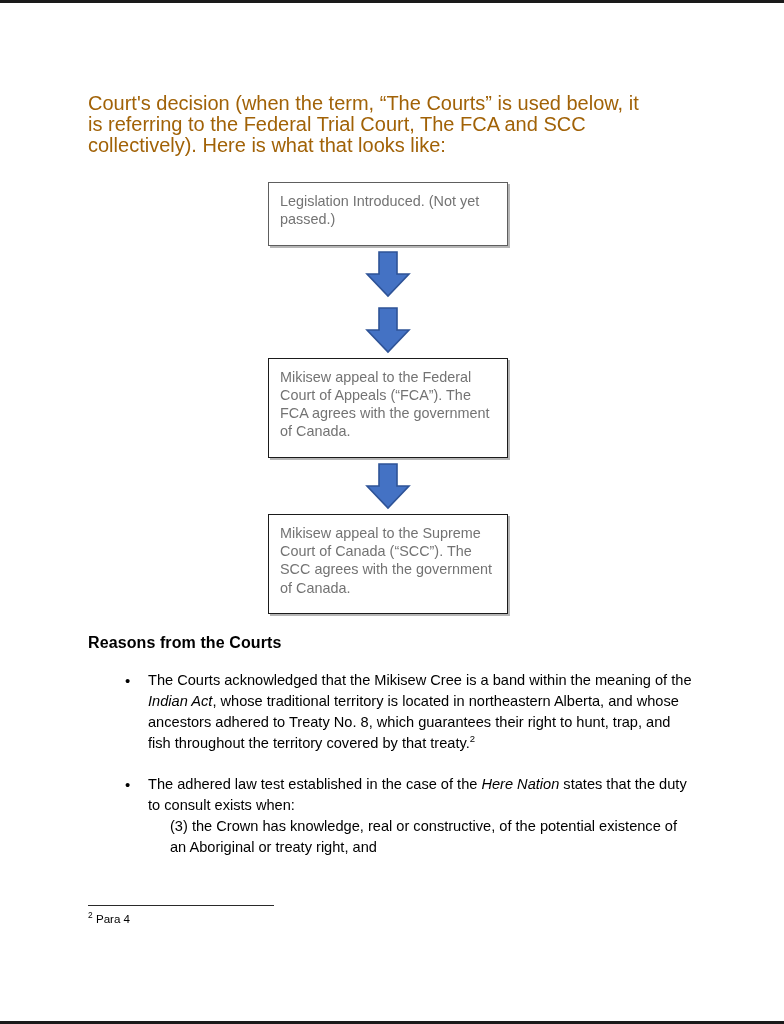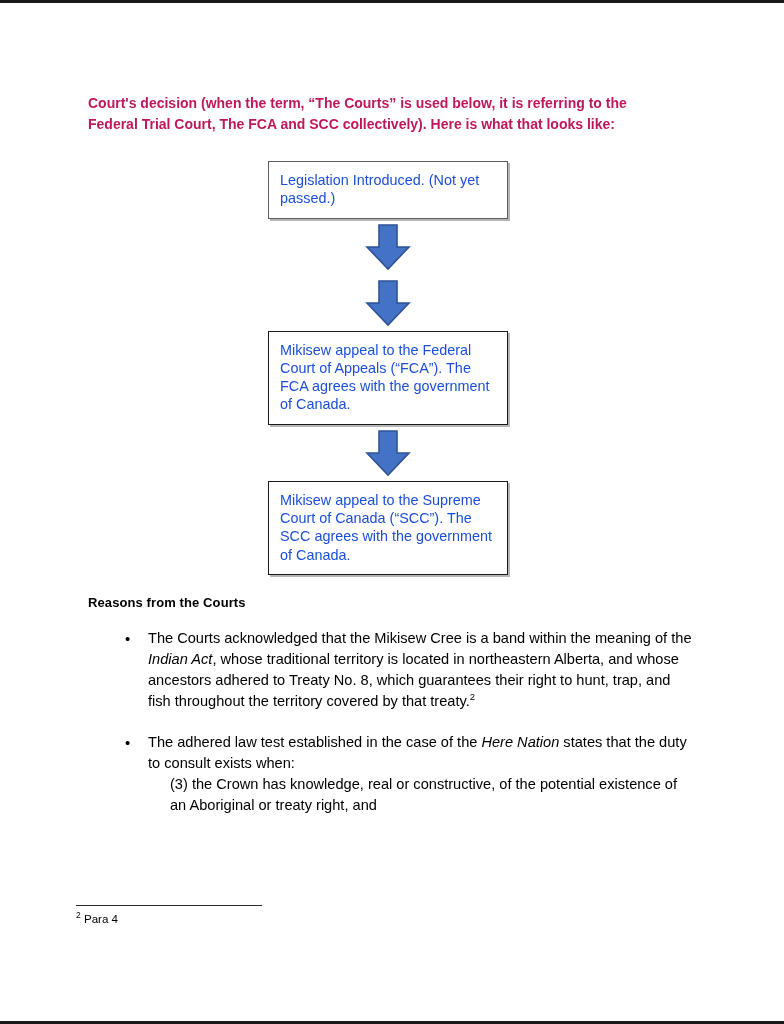--- a/index.html
+++ b/index.html
@@ -23,45 +23,44 @@
   }
   .content {
     position: absolute;
     left: 88px;
     top: 90px;
     width: 608px;
   }
 
   
   .intro {
-    font-size: 14px;
+    font-size: 20px;
     line-height: 21px;
-    color: #be185d;
+    color: #a16207;
     margin: 0;
     width: 560px;
-    font-weight: bold;
   }
 
   
   .flowchart {
     margin-top: 26px;
     display: flex;
     flex-direction: column;
     align-items: flex-start;
     padding-left: 180px;
   }
   .flow-box {
     width: 240px;
     box-sizing: border-box;
     border: 1.4px solid #1b1b1b;
     background: #ffffff;
-    padding: 9px 11px 10px 11px;
+    padding: 9px 11px 16px 11px;
     font-size: 14.4px;
     line-height: 18.3px;
-    color: #1d4ed8;
+    color: #737373;
     box-shadow: 2px 2px 0 0 #b6b6b6;
   }
   .flow-box.soft {
     border-color: #5e5e5e;
   }
   .flow-box p {
     margin: 0;
   }
   .arrow-wrap {
     width: 240px;
@@ -70,21 +69,21 @@
     align-items: center;
     height: 56px;
   }
   .arrow-svg {
     display: block;
   }
 
   
   .section-heading {
     margin: 20px 0 0 0;
-    font-size: 13px;
+    font-size: 16px;
     font-weight: bold;
     color: #000000;
     letter-spacing: 0.1px;
   }
 
   
   .bullets {
     margin: 18px 0 0 0;
     padding: 0;
     list-style: none;
@@ -121,21 +120,21 @@
   }
   sup {
     font-size: 9.5px;
     vertical-align: super;
     line-height: 0;
   }
 
   
   .footnote-area {
     position: absolute;
-    left: 76px;
+    left: 88px;
     top: 902px;
     width: 560px;
   }
   .footnote-rule {
     width: 186px;
     height: 0;
     border-top: 1.1px solid #2a2a2a;
     margin: 0 0 5px 0;
   }
   .footnote-text {

